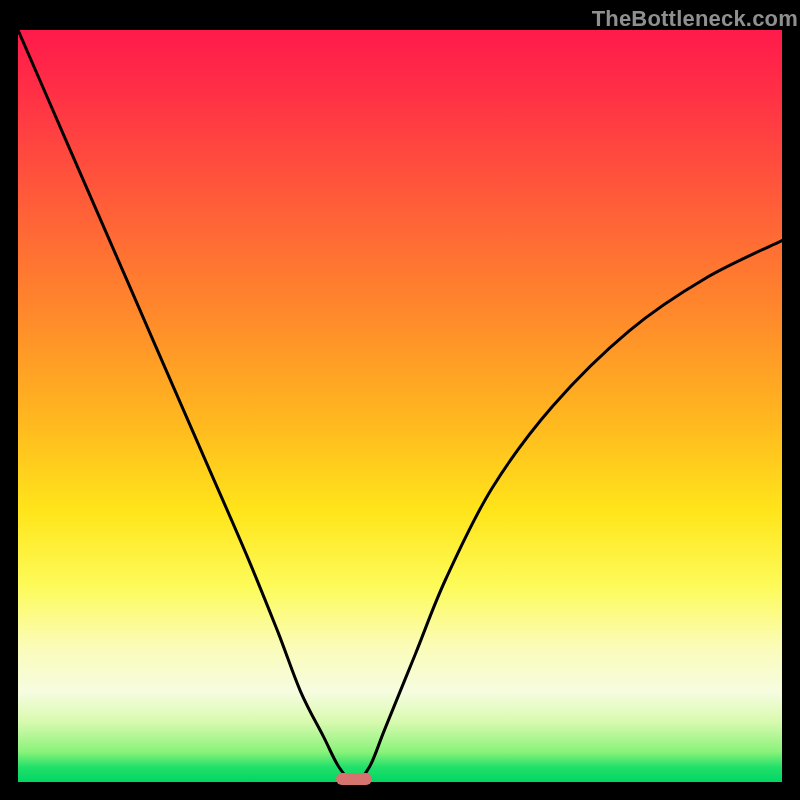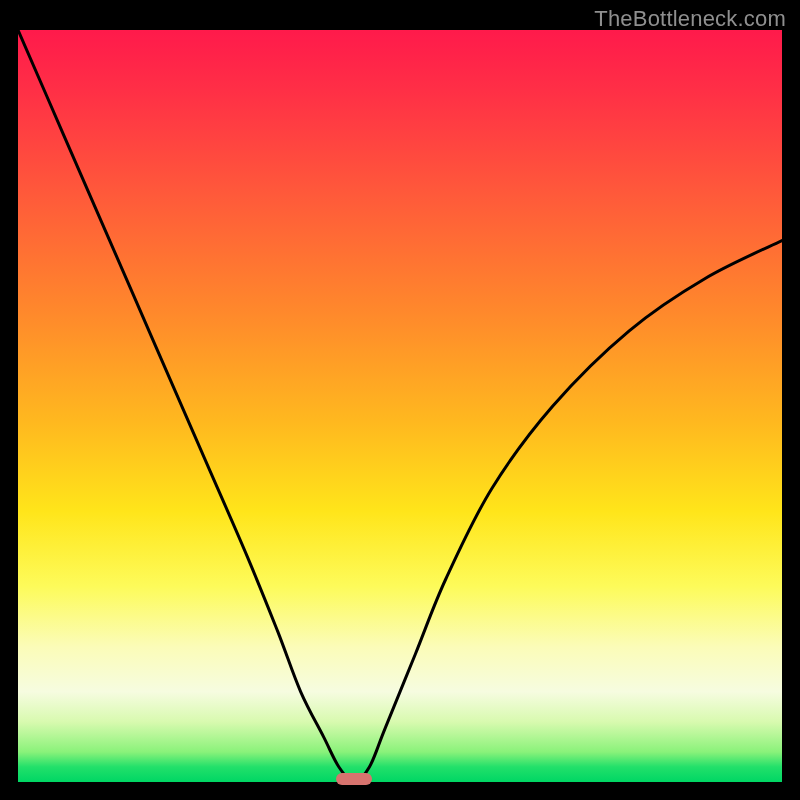--- a/index.html
+++ b/index.html
@@ -13,24 +13,24 @@
   }
   .frame {
     position: relative;
     width: 800px;
     height: 800px;
     background: #000;
   }
   .watermark {
     position: absolute;
     top: 6px;
-    right: 14px;
+    right: 2px;
     color: #8f8f8f;
     font-size: 22px;
-    font-weight: 400;
+    font-weight: 700;
     letter-spacing: 0.2px;
     z-index: 20;
     user-select: none;
   }
   .plot-outer {
     position: absolute;
     left: 18px;
     top: 30px;
     width: 764px;
     height: 752px;

